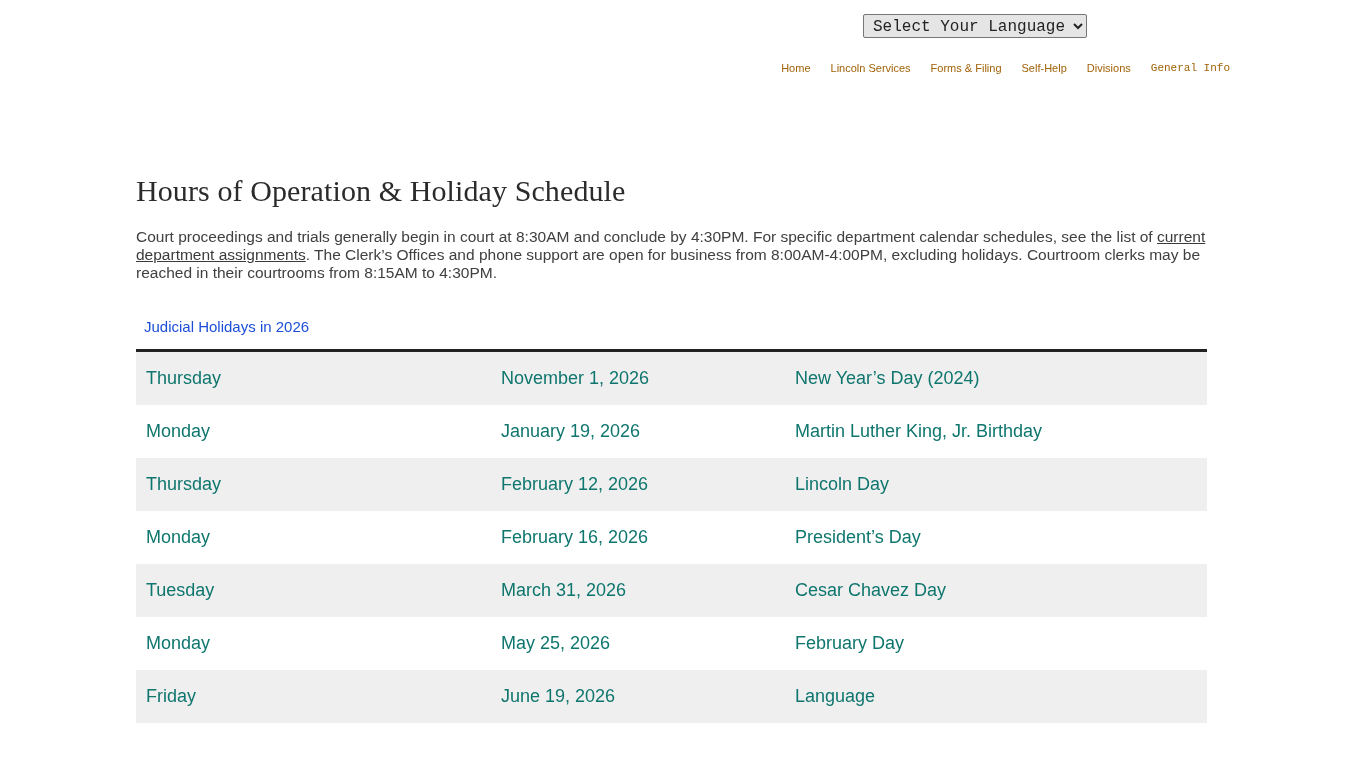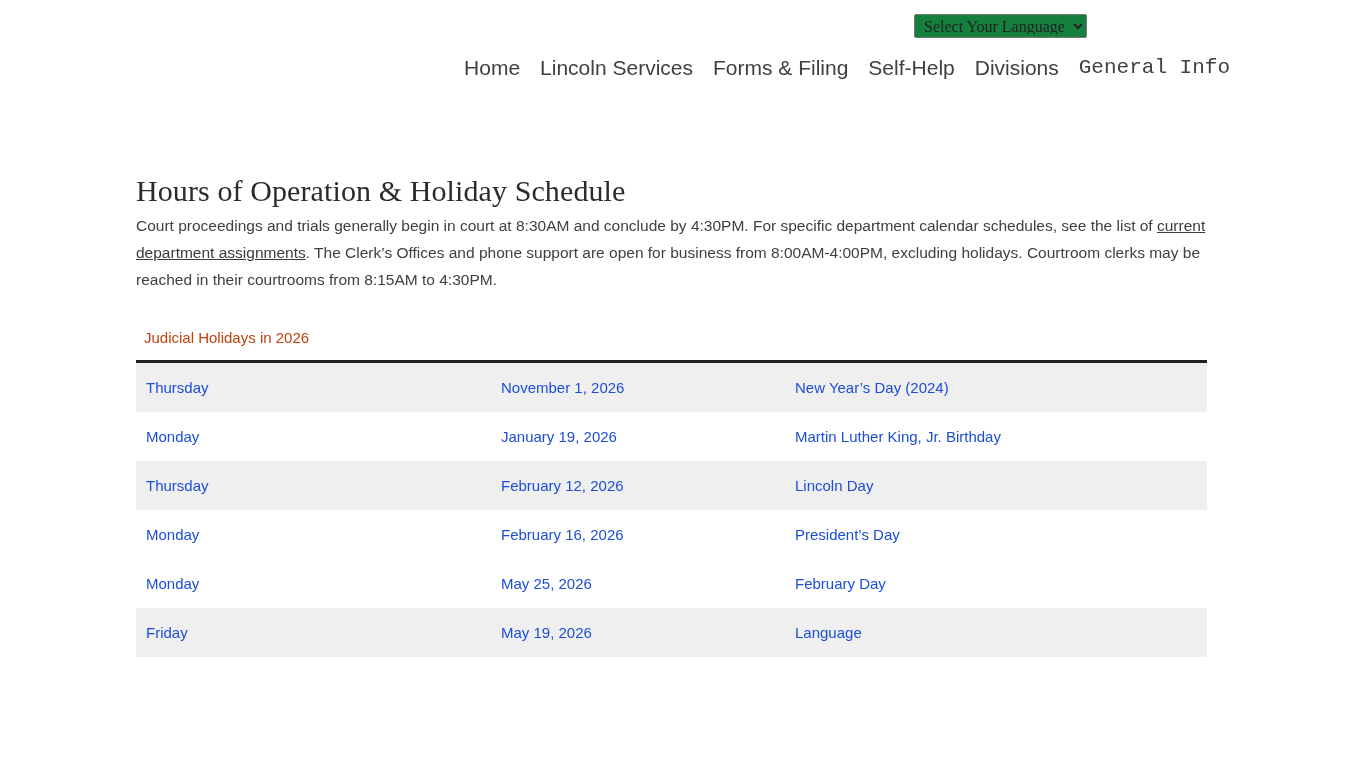--- a/index.html
+++ b/index.html
@@ -16,101 +16,101 @@
     -webkit-font-smoothing: antialiased;
   }
 
   
   .lang-row {
     display: flex;
     justify-content: flex-end;
     padding: 14px 279px 0 0;
   }
   .lang-select {
-    font-family: Liberation Serif, serif;
+    font-family: Liberation Mono, monospace;
     font-size: 16px;
     color: #222;
-    background: #15803d;
+    background: #e5e5e5;
     border: 1px solid #767676;
     border-radius: 2px;
     padding: 2px 4px 3px 5px;
     height: 24px;
     line-height: 18px;
     box-sizing: border-box;
   }
 
   
   .nav-row {
     display: flex;
     justify-content: flex-end;
     align-items: center;
     padding: 20px 136px 0 0;
   }
   .nav-list {
     display: flex;
     gap: 0;
   }
   .nav-item {
-    font-size: 21px;
-    color: #404040;
+    font-size: 11px;
+    color: #a16207;
     text-decoration: none;
     padding: 0 10px;
     line-height: 20px;
     white-space: nowrap;
     cursor: pointer;
   }
   .nav-item:last-child { padding-right: 0; font-family: Liberation Mono, monospace; }
 
   
   .content {
     width: 1071px;
     margin: 0 auto 0 136px;
     padding-top: 96px;
   }
   h1.page-title {
     font-family: "Liberation Serif", serif;
     font-weight: normal;
     font-size: 30px;
     line-height: 34px;
     color: #2b2b2b;
-    margin: 0 0 4px 0;
+    margin: 0 0 20px 0;
     letter-spacing: 0.1px;
   }
   p.intro {
     font-size: 15.5px;
-    line-height: 27px;
+    line-height: 18px;
     color: #404040;
     margin: 0;
     max-width: 1071px;
   }
   p.intro a {
     color: #3b3b3b;
     text-decoration: underline;
     cursor: pointer;
   }
 
   
   .table-wrap {
     margin-top: 36px;
     width: 1071px;
   }
   .table-caption {
     font-size: 15px;
-    color: #c2410c;
+    color: #1d4ed8;
     padding: 0 0 14px 8px;
   }
   table.holidays {
     border-collapse: collapse;
     width: 1071px;
     table-layout: fixed;
     border-top: 3px solid #222222;
   }
   table.holidays td {
-    font-size: 15px;
-    color: #1d4ed8;
+    font-size: 18px;
+    color: #0f766e;
     padding: 16px 0 16px 10px;
     vertical-align: middle;
     height: 17px;
   }
   table.holidays tr.odd td { background: #efefef; }
   table.holidays tr.even td { background: #ffffff; }
   col.c1 { width: 355px; }
   col.c2 { width: 294px; }
   col.c3 { width: 422px; }
 </style>
@@ -164,26 +164,31 @@
         <tr class="odd">
           <td>Thursday</td>
           <td>February 12, 2026</td>
           <td>Lincoln Day</td>
         </tr>
         <tr class="even">
           <td>Monday</td>
           <td>February 16, 2026</td>
           <td>President’s Day</td>
         </tr>
+        <tr class="odd">
+          <td>Tuesday</td>
+          <td>March 31, 2026</td>
+          <td>Cesar Chavez Day</td>
+        </tr>
         <tr class="even">
           <td>Monday</td>
           <td>May 25, 2026</td>
           <td>February Day</td>
         </tr>
         <tr class="odd">
           <td>Friday</td>
-          <td>May 19, 2026</td>
+          <td>June 19, 2026</td>
           <td>Language</td>
         </tr>
       </tbody>
     </table>
   </div>
 </div>
 
 </body></html>

